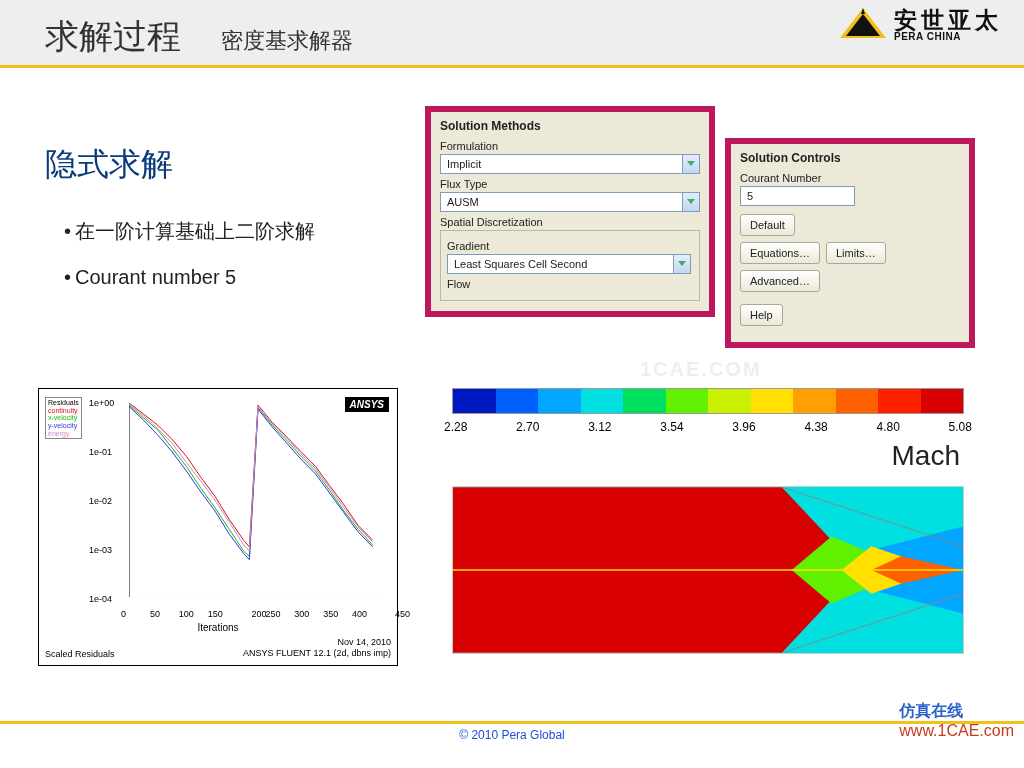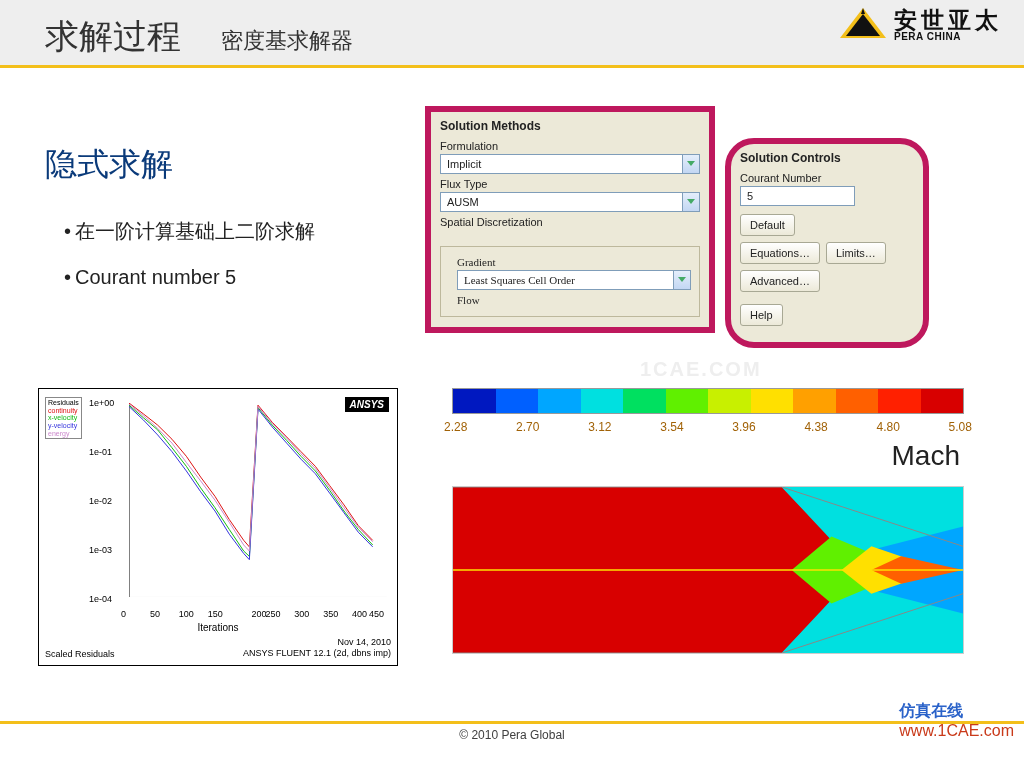--- a/index.html
+++ b/index.html
@@ -14,53 +14,53 @@
   .logo-en { font-size: 10px; font-weight: bold; color: #111; letter-spacing: 0.5px; }
 
   .body-area { position: relative; width: 100%; height: 678px; }
   .section-title { position: absolute; left: 45px; top: 75px; font-size: 32px; color: #0a3a7a; font-weight: 400; }
   .bullets { position: absolute; left: 64px; top: 140px; font-size: 20px; color: #222; line-height: 2.3; }
   .bullets li { list-style: none; }
   .bullets li::before { content: "•"; margin-right: 4px; }
 
   .panel { position: absolute; background: #ece9d8; border: 6px solid #be185d; padding: 7px 9px 10px 9px; font-family: Tahoma, Arial, sans-serif; font-size: 11px; color: #222; }
   .panel.methods { left: 425px; top: 38px; width: 290px; }
-  .panel.controls { left: 725px; top: 70px; width: 204px; border-radius: 29px; }
+  .panel.controls { left: 725px; top: 70px; width: 250px; }
   .panel-title { font-weight: bold; font-size: 12px; margin-bottom: 7px; }
   .field-label { font-size: 11px; margin: 3px 0 2px 0; }
   .combo { display: flex; align-items: center; background: #fff; border: 1px solid #7f9db9; height: 20px; margin-bottom: 4px; }
   .combo .combo-text { flex: 1; padding: 0 6px; font-size: 11px; }
   .combo .combo-btn { width: 17px; height: 18px; background: linear-gradient(#e4eefb, #c3d7f3); border-left: 1px solid #7f9db9; display: flex; align-items: center; justify-content: center; }
   .combo .combo-btn svg { display: block; }
-  .group { border: 1px solid #bdb89c; padding: 6px 8px 8px 16px; margin-top: 18px; font-family: Liberation Serif, serif; }
+  .group { border: 1px solid #bdb89c; padding: 6px 8px 8px 6px; margin-top: 2px; }
   .group-title { background: #ece9d8; font-size: 11px; }
   .input { background: #fff; border: 1px solid #7f9db9; height: 20px; padding: 0 6px; font-size: 11px; display: flex; align-items: center; margin-bottom: 8px; width: 115px; }
   .btn { background: linear-gradient(#fff, #ece9d8); border: 1px solid #a8a894; border-radius: 3px; height: 22px; padding: 0 9px; font-size: 11px; display: inline-flex; align-items: center; margin-right: 3px; margin-bottom: 6px; cursor: default; }
   .btn.help { margin-top: 6px; }
 
   
   .residual { position: absolute; left: 38px; top: 320px; width: 360px; height: 278px; border: 1px solid #000; background: #fff; }
   .residual .plot { position: absolute; left: 90px; top: 14px; right: 10px; bottom: 68px; }
   .residual .ansys { position: absolute; right: 8px; top: 8px; background: #000; color: #fff; font-size: 10px; font-weight: bold; font-style: italic; padding: 2px 5px; }
   .residual .legend { position: absolute; left: 6px; top: 8px; border: 1px solid #888; font-size: 7px; line-height: 1.1; padding: 1px 2px; }
   .residual .ylab { position: absolute; font-size: 9px; color: #000; }
   .residual .xlab { position: absolute; font-size: 9px; color: #000; bottom: 46px; }
   .residual .xaxis-title { position: absolute; bottom: 32px; left: 0; right: 0; text-align: center; font-size: 10px; }
   .residual .footer-l { position: absolute; left: 6px; bottom: 6px; font-size: 9px; }
   .residual .footer-r { position: absolute; right: 6px; bottom: 6px; font-size: 9px; text-align: right; line-height: 1.2; }
 
   
   .mach-wrap { position: absolute; left: 420px; top: 320px; width: 576px; }
   .colorbar { display: flex; height: 26px; border: 1px solid #999; margin: 0 32px; }
   .colorbar .seg { flex: 1; }
-  .cb-ticks { display: flex; justify-content: space-between; margin: 6px 24px 0 24px; font-size: 12px; color: #a16207; }
+  .cb-ticks { display: flex; justify-content: space-between; margin: 6px 24px 0 24px; font-size: 12px; color: #000000; }
   .mach-label { text-align: right; margin: 6px 36px 14px 0; font-size: 28px; color: #222; }
   .contour { position: relative; margin: 2px 32px 0 32px; height: 168px; border: 1px solid #ccc; background: #fff; }
 
-  .footer { position: absolute; bottom: 0; left: 0; right: 0; height: 22px; display: flex; align-items: center; justify-content: center; font-size: 12px; color: #404040; }
+  .footer { position: absolute; bottom: 0; left: 0; right: 0; height: 22px; display: flex; align-items: center; justify-content: center; font-size: 12px; color: #1d4ed8; }
   .footer-bar { position: absolute; bottom: 22px; left: 0; right: 0; height: 3px; background: #f3bf1a; }
   .watermark { position: absolute; right: 10px; bottom: 6px; font-size: 16px; }
   .wm1 { color: #2a62c9; font-weight: bold; }
   .wm2 { color: #c93a1a; display: block; }
   .faint-url { position: absolute; left: 640px; top: 290px; color: #eee; font-size: 20px; letter-spacing: 2px; font-weight: bold; }
 </style>
 </head>
 <body>
 
 <div class="header">
@@ -105,21 +105,21 @@
       <span class="combo-btn">
           <svg width="8" height="6">
             <polygon points="0,0 8,0 4,5" fill="#4a6"></polygon>
           </svg>
         </span>
     </div>
     <div class="field-label">Spatial Discretization</div>
     <div class="group">
       <div class="group-title field-label">Gradient</div>
       <div class="combo">
-        <span class="combo-text">Least Squares Cell Order</span>
+        <span class="combo-text">Least Squares Cell Second</span>
         <span class="combo-btn">
             <svg width="8" height="6">
               <polygon points="0,0 8,0 4,5" fill="#4a6"></polygon>
             </svg>
           </span>
       </div>
       <div class="field-label">Flow</div>
     </div>
   </div>
 
@@ -163,21 +163,21 @@
     <div id="res-xlabs">
         <span class="xlab" style="left: 82px; position: absolute;">0</span>
         <span class="xlab" style="left: 110.889px; position: absolute;">50</span>
         <span class="xlab" style="left: 139.778px; position: absolute;">100</span>
         <span class="xlab" style="left: 168.667px; position: absolute; margin-top: 44px;">150</span>
         <span class="xlab" style="left: 197.556px; position: absolute; margin-left: 15px;">200</span>
         <span class="xlab" style="left: 226.444px; position: absolute;">250</span>
         <span class="xlab" style="left: 255.333px; position: absolute;">300</span>
         <span class="xlab" style="left: 284.222px; position: absolute;">350</span>
         <span class="xlab" style="left: 313.111px; position: absolute;">400</span>
-        <span class="xlab" style="left: 330px; position: absolute;">450</span>
+        <span class="xlab" style="left: 356px; position: absolute;">450</span>
       </div>
     <div class="xaxis-title">Iterations</div>
     <div class="footer-l">Scaled Residuals</div>
     <div class="footer-r">
       <div>Nov 14, 2010</div>
       <div>ANSYS FLUENT 12.1 (2d, dbns imp)</div>
     </div>
   </div>
 
   <div class="mach-wrap">

